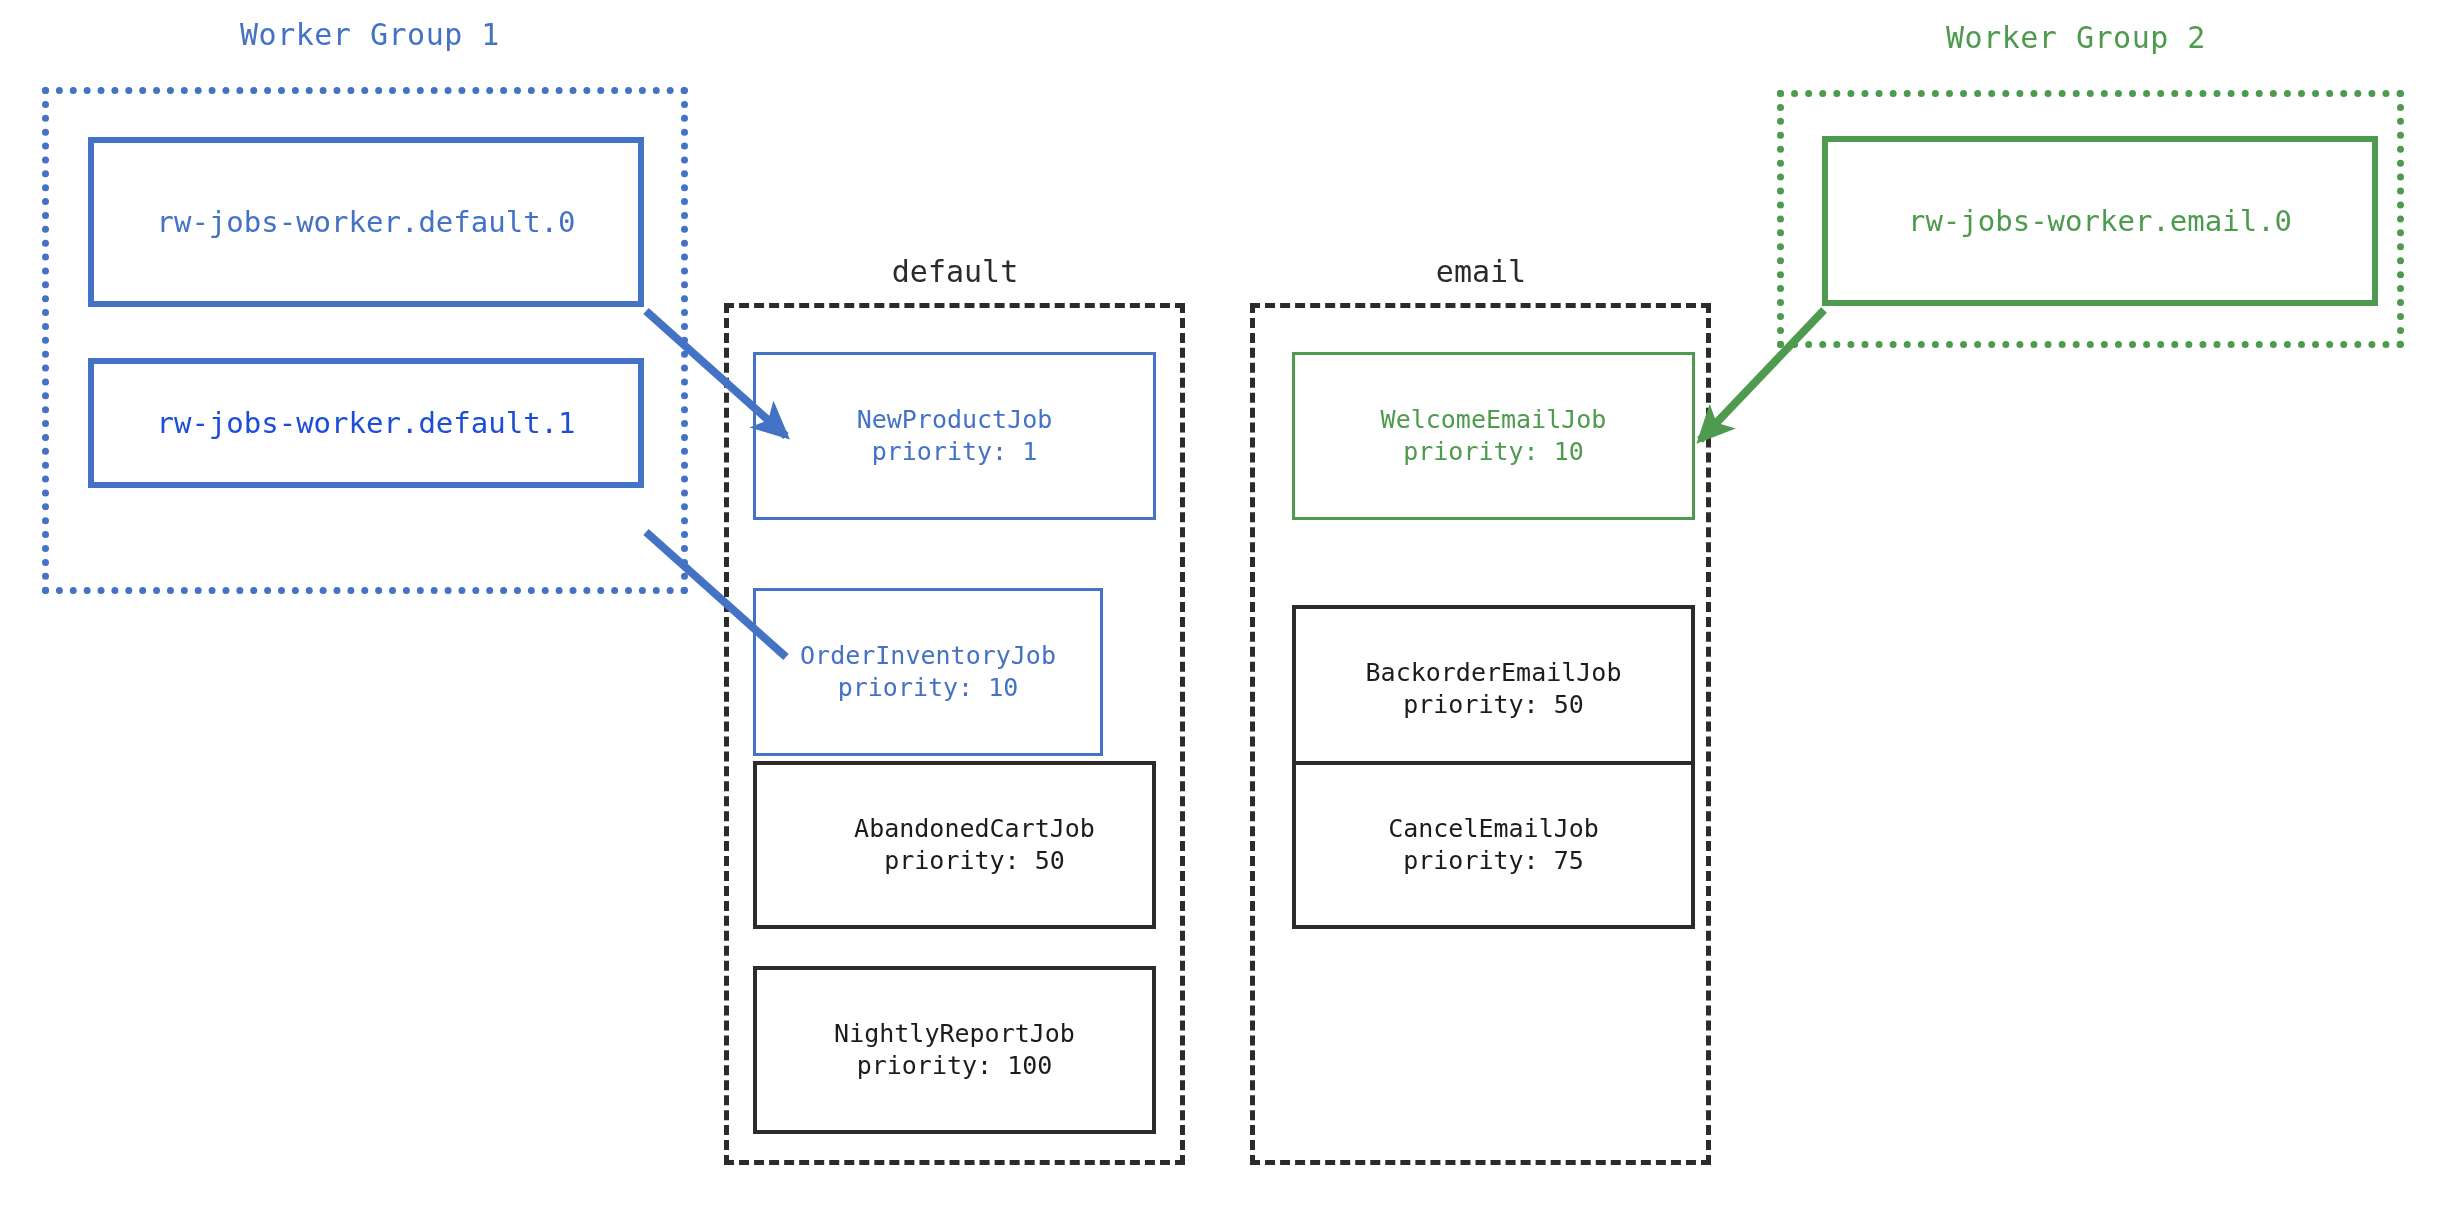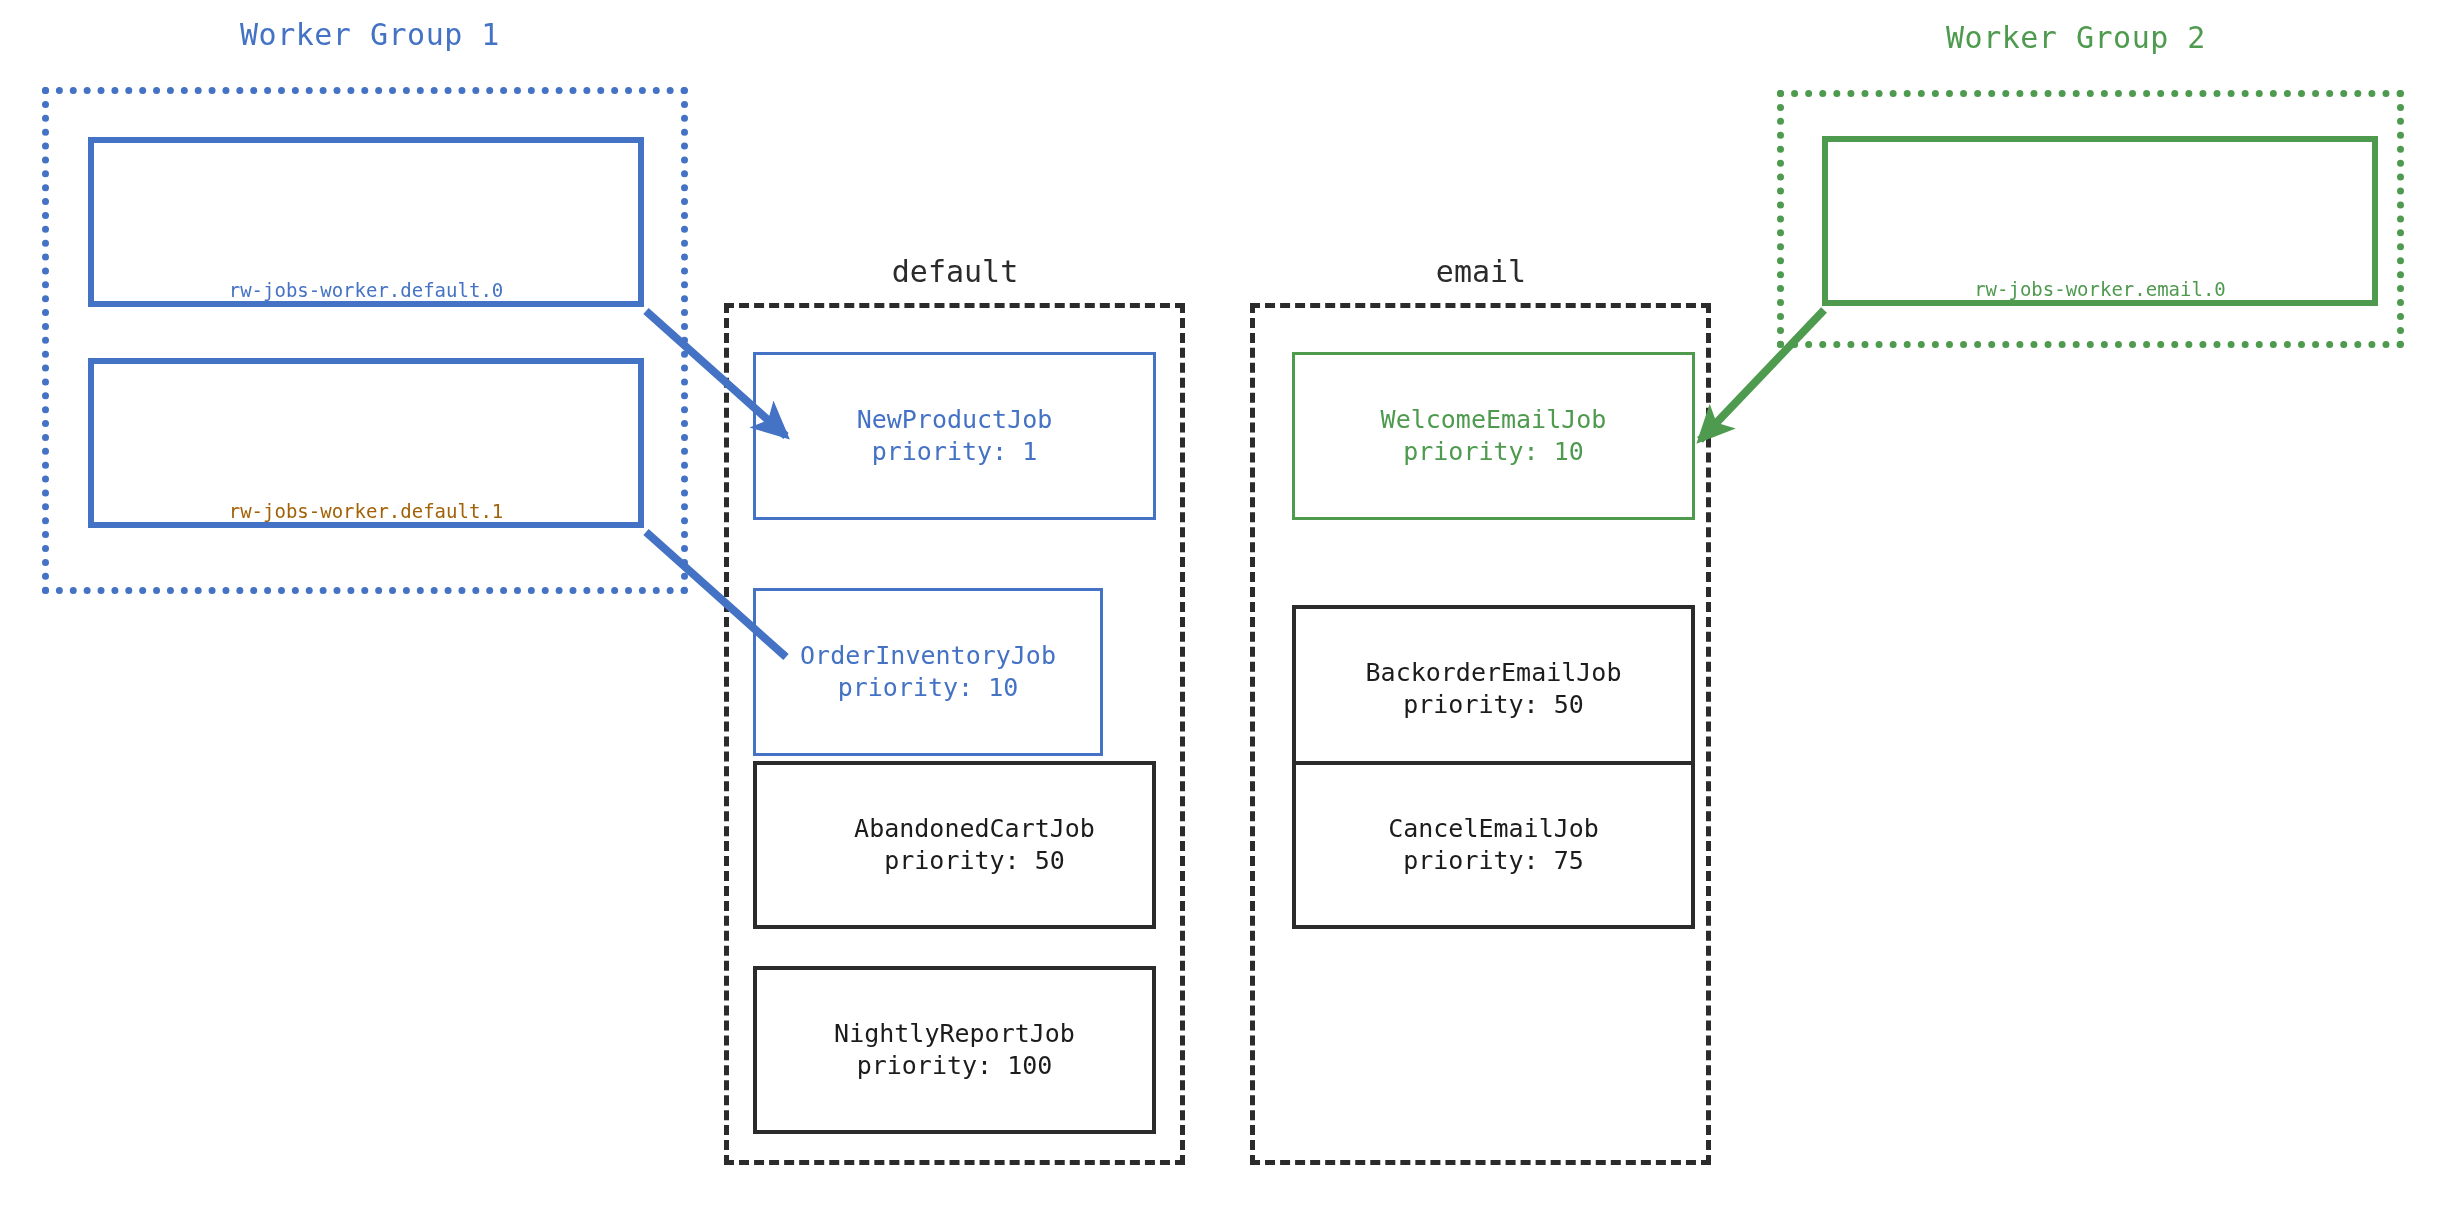--- a/index.html
+++ b/index.html
@@ -56,31 +56,31 @@
     left: 1777px; top: 90px; width: 627px; height: 258px;
     border: 7px dotted #4e9a4e;
   }
 
   
   .worker-box {
     position: absolute;
     box-sizing: border-box;
     background: #ffffff;
     display: flex;
-    align-items: flex-end;
+    align-items: center;
     justify-content: center;
-    font-size: 19px;
+    font-size: 29px;
   }
   #worker-default-0 {
     left: 88px; top: 137px; width: 556px; height: 170px;
     border: 6px solid #4472c4; color: #4472c4;
   }
   #worker-default-1 {
-    left: 88px; top: 358px; width: 556px; height: 170px;
-    border: 6px solid #4472c4; color: #a16207;
+    left: 88px; top: 358px; width: 556px; height: 130px;
+    border: 6px solid #4472c4; color: #1d4ed8;
   }
   #worker-email-0 {
     left: 1822px; top: 136px; width: 556px; height: 170px;
     border: 6px solid #4e9a4e; color: #4e9a4e;
   }
 
   
   .queue-box {
     position: absolute;
     box-sizing: border-box;

